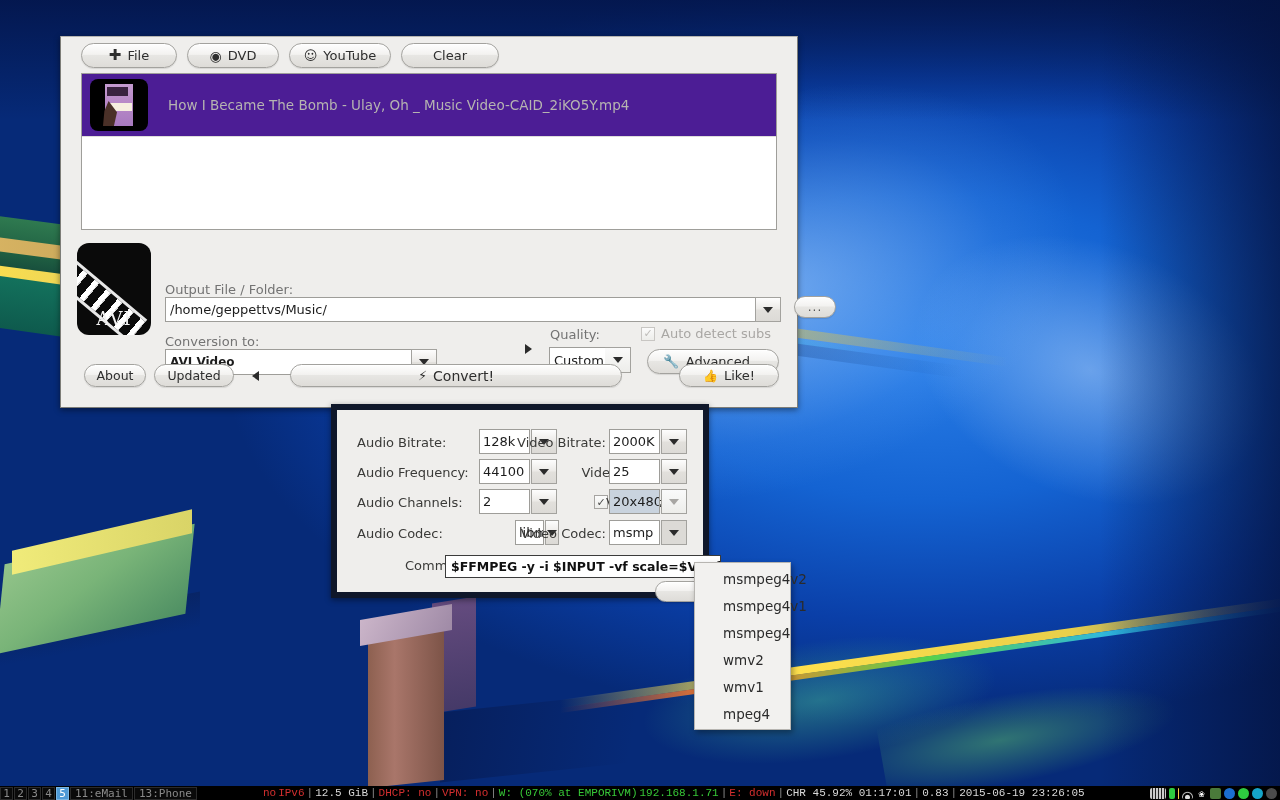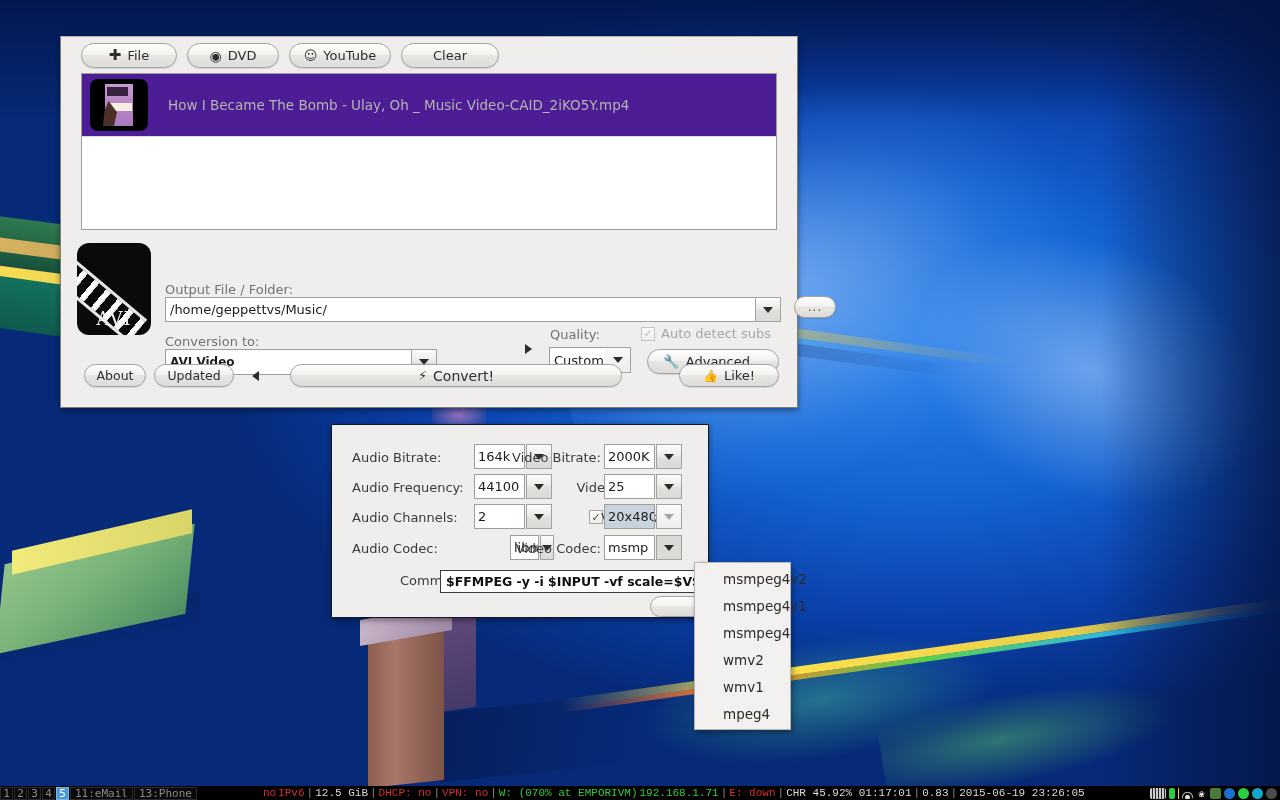--- a/index.html
+++ b/index.html
@@ -149,22 +149,22 @@
     border: 1px solid #8f8f8a;
     box-shadow: 0 2px 6px rgba(0,0,0,0.45);
     box-sizing: border-box;
   }
   #main-window {
     left: 60px; top: 36px; width: 738px; height: 372px;
     border: 1px solid #7d7d78;
     border-top: 1px solid #b5b4b0;
   }
   #advanced-window {
-    left: 331px; top: 424px; width: 378px; height: 194px;
-    border: 1px solid #0f172a;
+    left: 331px; top: 404px; width: 378px; height: 194px;
+    border: 6px solid #0f172a;
   }
 
   
   .btn {
     display: inline-flex;
     align-items: center;
     justify-content: center;
     gap: 6px;
     height: 25px;
     padding: 0 14px;
@@ -584,21 +584,21 @@
     <div class="btn" id="btn-like">
       <span style="font-size:12px;line-height:1;">👍</span>
       <span>Like!</span>
     </div>
   </div>
 
   <div class="win" id="advanced-window">
 
     <div class="adv-label" style="left:20px; top:25px;">Audio Bitrate:</div>
     <div class="adv-combo" style="left:142px; top:19px; width:80px;">
-      <div class="ce" style="width:51px;">164k</div>
+      <div class="ce" style="width:51px;">128k</div>
       <div class="arrow-btn">
           <span class="caret"></span>
         </div>
     </div>
 
     <div class="adv-label" style="left:20px; top:55px;">Audio Frequency:</div>
     <div class="adv-combo" style="left:142px; top:49px; width:80px;">
       <div class="ce" style="width:51px;">44100</div>
       <div class="arrow-btn">
           <span class="caret"></span>

